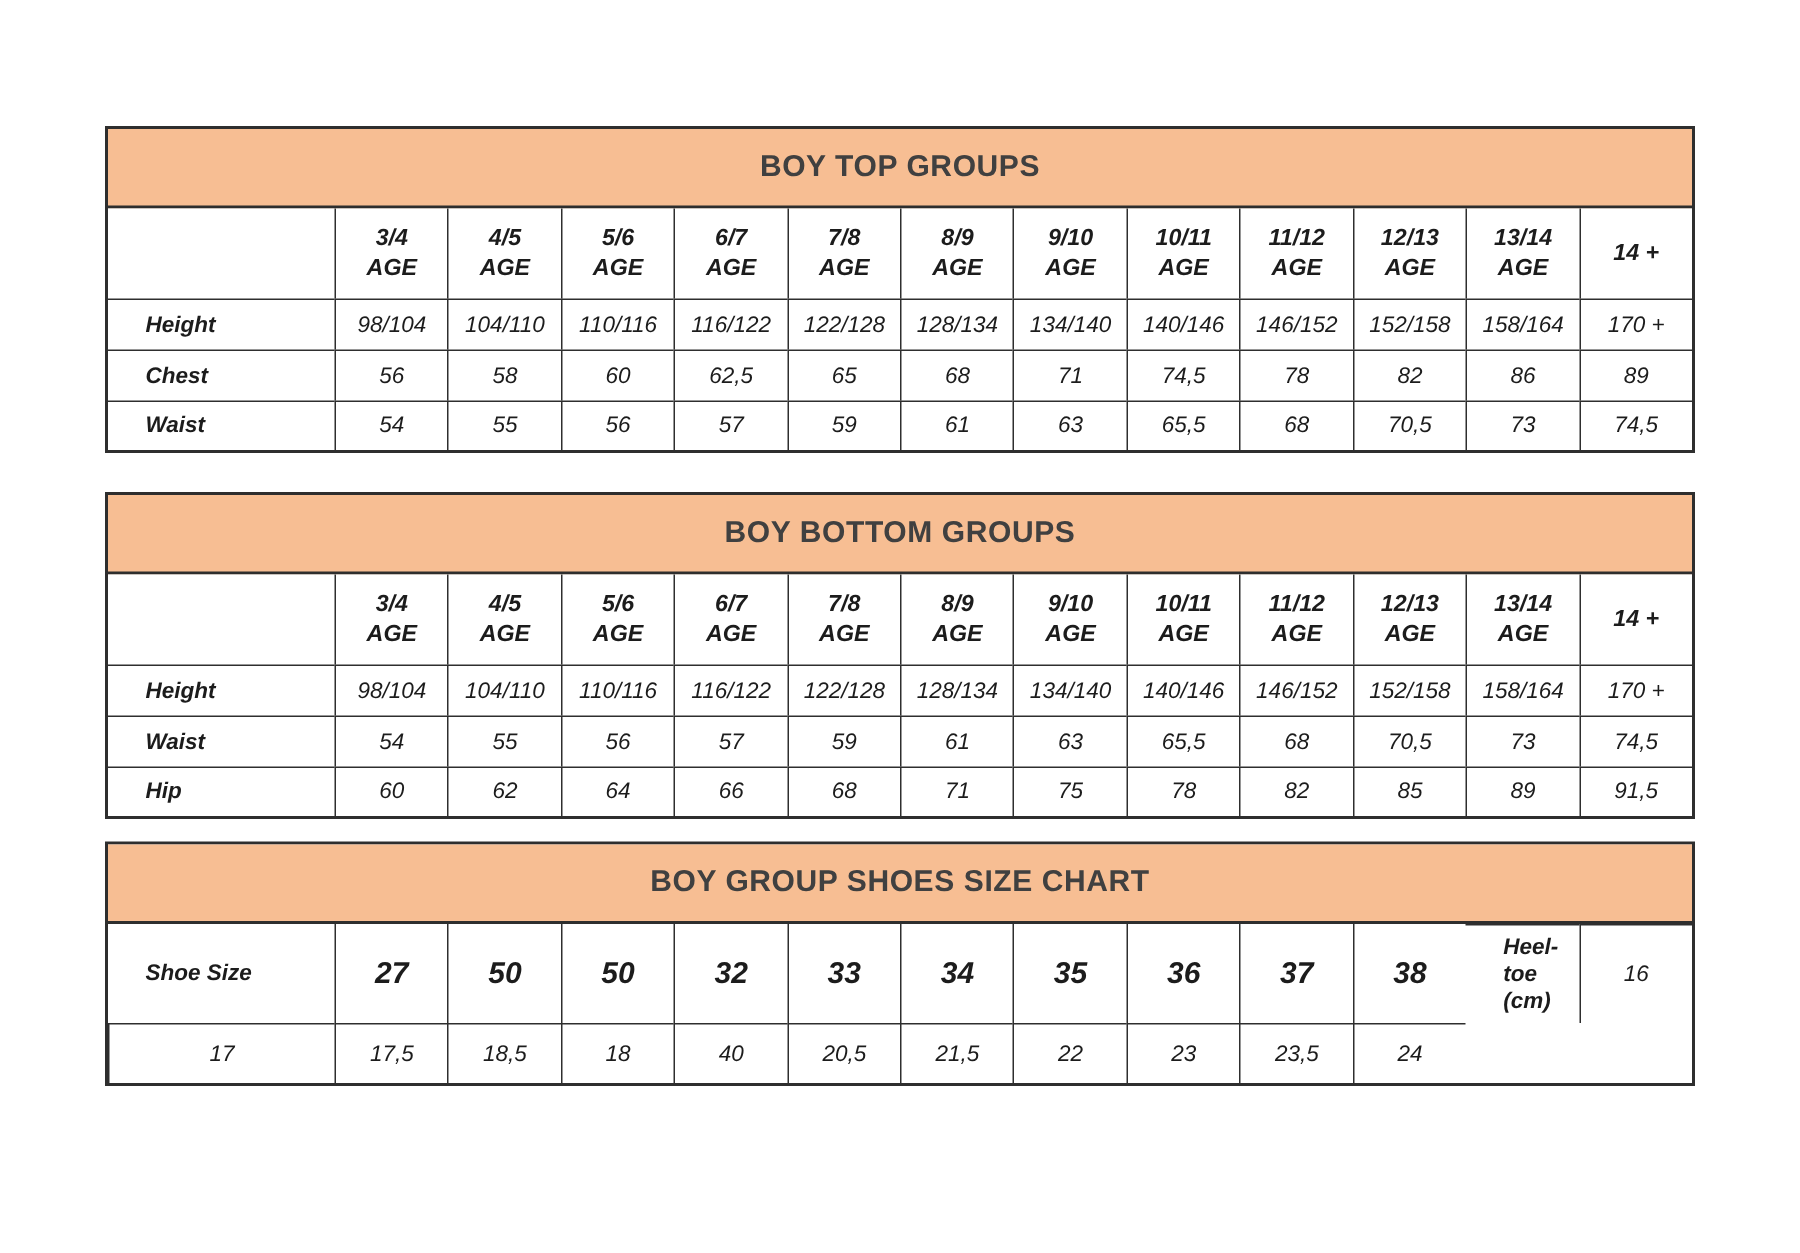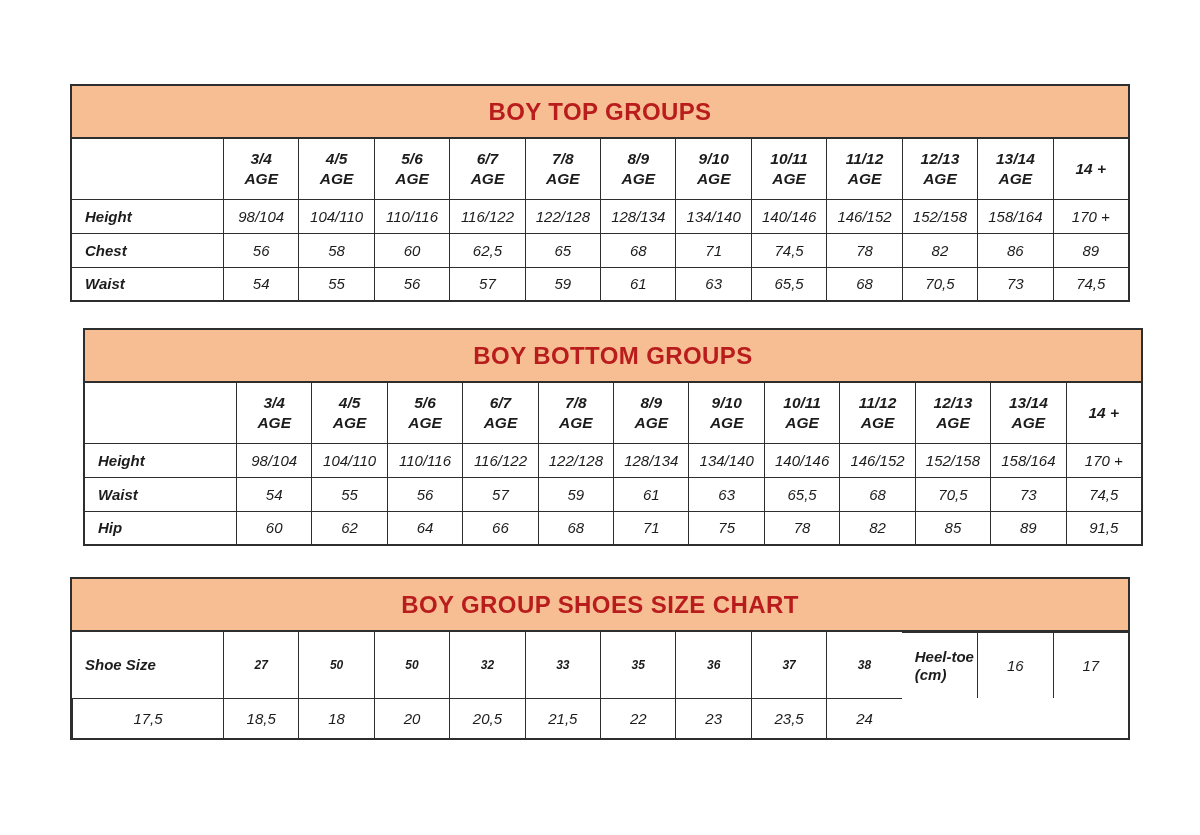--- a/index.html
+++ b/index.html
@@ -17,33 +17,33 @@
     height: 835px;
     background: #ffffff;
     padding: 0 70px;
   }
   .size-table {
     width: 1060px;
     border: 2px solid #2e2e2e;
     background: #ffffff;
   }
   .size-table.t0 { margin-top: 84px; }
-  .size-table.t1 { margin-top: 26px; margin-left: 13px; }
-  .size-table.t2 { margin-top: 31px; }
+  .size-table.t1 { margin-top: 26px; }
+  .size-table.t2 { margin-top: 15px; }
   .band {
     height: 53px;
     background: #f7be93;
     border-bottom: 2px solid #2e2e2e;
     display: flex;
     align-items: center;
     justify-content: center;
-    font-size: 24px;
+    font-size: 20px;
     font-weight: bold;
     letter-spacing: 0.4px;
-    color: #b91c1c;
+    color: #404040;
   }
   .grid {
     display: grid;
     grid-template-columns: 151px repeat(12, 1fr);
     font-style: italic;
   }
   .grid.measure-grid { grid-template-rows: 60px 34px 34px 33px; }
   .grid.shoes-grid   { grid-template-rows: 66px 40px; }
   .cell {
     display: flex;
@@ -59,25 +59,25 @@
   .cell.col-first { border-left: none; }
   .cell.row-first { border-top: none; }
   .cell.header {
     flex-direction: column;
     font-weight: bold;
     font-size: 15.5px;
     line-height: 1.3;
   }
   .cell.label {
     justify-content: flex-start;
-    padding-left: 13px;
+    padding-left: 25px;
     font-weight: bold;
     text-align: left;
   }
-  .cell.bold-val { font-weight: bold; font-size: 12px; }
+  .cell.bold-val { font-weight: bold; font-size: 20px; }
 </style>
 </head>
 <body>
 
 <div class="page">
 
   <section class="size-table t0">
     <div class="band">BOY TOP GROUPS</div>
     <div class="grid measure-grid">
         <div class="cell header label col-first row-first"></div>
@@ -265,31 +265,32 @@
 
   <section class="size-table t2">
     <div class="band">BOY GROUP SHOES SIZE CHART</div>
     <div class="grid shoes-grid">
         <div class="cell label col-first row-first">Shoe Size</div>
         <div class="cell bold-val row-first">27</div>
         <div class="cell bold-val row-first">50</div>
         <div class="cell bold-val row-first">50</div>
         <div class="cell bold-val row-first">32</div>
         <div class="cell bold-val row-first">33</div>
+        <div class="cell bold-val row-first">34</div>
         <div class="cell bold-val row-first">35</div>
         <div class="cell bold-val row-first">36</div>
         <div class="cell bold-val row-first">37</div>
         <div class="cell bold-val row-first">38</div>
         <div class="cell label col-first">Heel-toe (cm)</div>
         <div class="cell ">16</div>
         <div class="cell ">17</div>
         <div class="cell ">17,5</div>
         <div class="cell ">18,5</div>
         <div class="cell ">18</div>
-        <div class="cell ">20</div>
+        <div class="cell ">40</div>
         <div class="cell ">20,5</div>
         <div class="cell ">21,5</div>
         <div class="cell ">22</div>
         <div class="cell ">23</div>
         <div class="cell ">23,5</div>
         <div class="cell ">24</div>
       </div>
   </section>
 
 </div>

